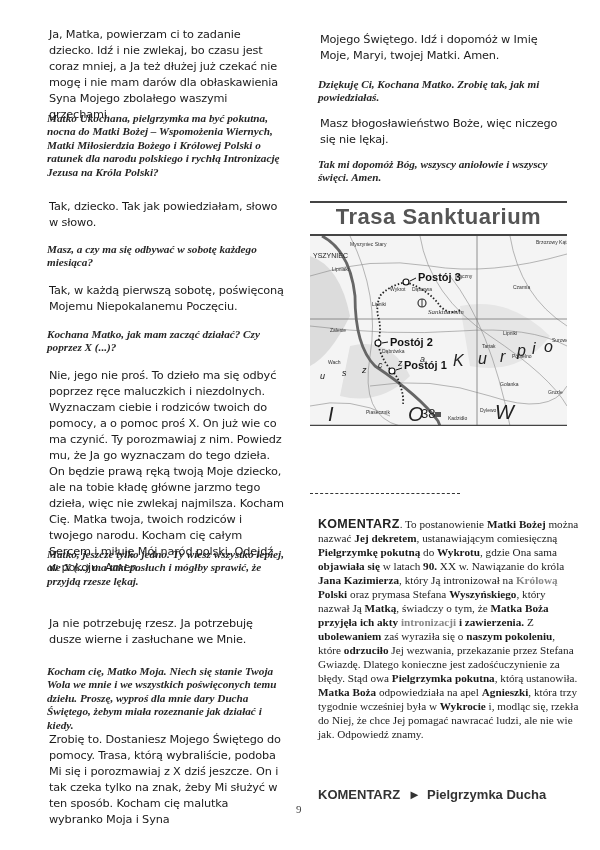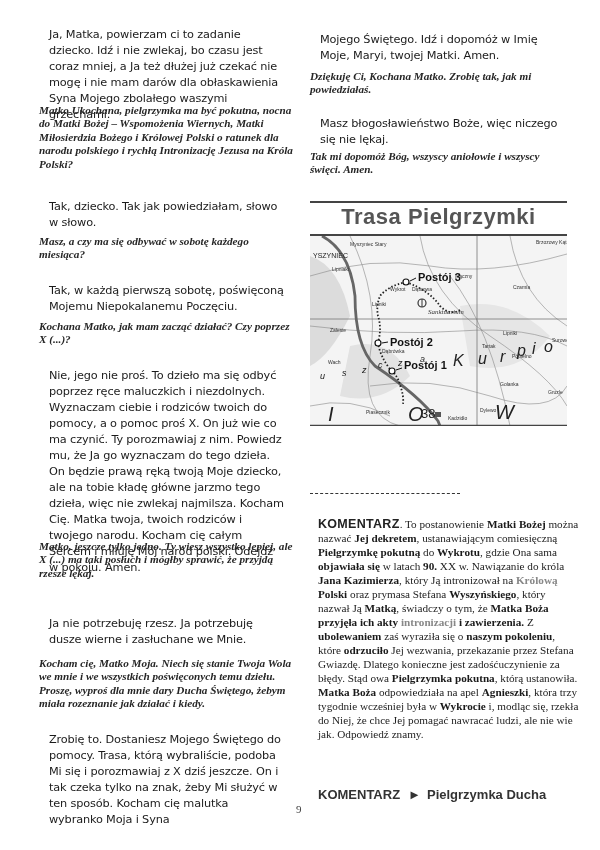--- a/index.html
+++ b/index.html
@@ -1,21 +1,21 @@
 <!DOCTYPE html>
 <html><head>
   <meta charset="utf-8">
   <style>
     html, body { margin: 0; padding: 0; background: #ffffff; }
     body { width: 600px; height: 850px; position: relative; overflow: hidden; color: #1a1a1a; }
     .col { position: absolute; top: 0; }
     .left { left: 39px; width: 255px; }
     .right { left: 310px; width: 258px; }
     .msg { font-family: "DejaVu Sans", sans-serif; font-size: 11.3px; line-height: 16px; margin: 10px; letter-spacing: -0.15px; color: #1b1b1b; }
-    .q { font-family: "Liberation Serif", serif; font-style: italic; font-weight: bold; font-size: 11.2px; line-height: 13.4px; margin: 0; color: #262626; }
+    .q { font-family: "Liberation Serif", serif; font-style: italic; font-weight: bold; font-size: 11.2px; line-height: 13.4px; margin: 8px; color: #262626; }
     .p { position: absolute; }
     .rule { position: absolute; left: 310px; width: 257px; height: 2px; background: #444; }
     .title { position: absolute; left: 310px; width: 257px; top: 204px; text-align: center; font-family: "Liberation Sans", sans-serif; font-weight: bold; font-size: 22px; color: #555; letter-spacing: 0.5px; }
     .map { position: absolute; left: 310px; top: 236px; width: 257px; height: 190px; }
     .dash { position: absolute; left: 310px; top: 493px; width: 150px; border-top: 1.5px dashed #333; }
     .com { position: absolute; left: 318px; top: 517px; width: 262px; font-family: "Liberation Serif", serif; font-size: 11.2px; line-height: 14px; color: #222; text-align: left; }
     .com b { color: #1a1a1a; }
     .com .kw { font-family: "Liberation Sans", sans-serif; font-weight: bold; font-size: 12.5px; letter-spacing: 0.3px; }
     .com .grey { color: #888; }
     .archive { position: absolute; left: 318px; top: 787px; font-family: "Liberation Sans", sans-serif; font-weight: bold; font-size: 13px; color: #333; }
@@ -43,21 +43,21 @@
 </div>
 
 <div class="col right">
   <p class="msg p" style="top:22px">Mojego Świętego. Idź i dopomóż w Imię Moje, Maryi, twojej Matki. Amen.</p>
   <p class="q p" style="top:70px">Dziękuję Ci, Kochana Matko. Zrobię tak, jak mi powiedziałaś.</p>
   <p class="msg p" style="top:106px">Masz błogosławieństwo Boże, więc niczego się nie lękaj.</p>
   <p class="q p" style="top:150px">Tak mi dopomóż Bóg, wszyscy aniołowie i wszyscy święci. Amen.</p>
 </div>
 
 <div class="rule" style="top:201px"></div>
-<div class="title">Trasa Pielgrzymki</div>
+<div class="title">Trasa Sanktuarium</div>
 <div class="rule" style="top:234px; height:1.5px"></div>
 
 <svg class="map" viewBox="0 0 257 190">
   <rect x="0" y="0" width="257" height="190" fill="#f4f4f4"></rect>
 
   <path d="M0 20 Q30 30 40 80 Q20 120 0 130 Z" fill="#dcdcdc"></path>
   <path d="M40 110 Q80 100 100 140 Q70 170 30 160 Z" fill="#e2e2e2"></path>
   <path d="M150 70 Q200 60 240 100 Q210 140 160 130 Z" fill="#e6e6e6"></path>
 
   <g stroke="#888" stroke-width="0.6" fill="none">

